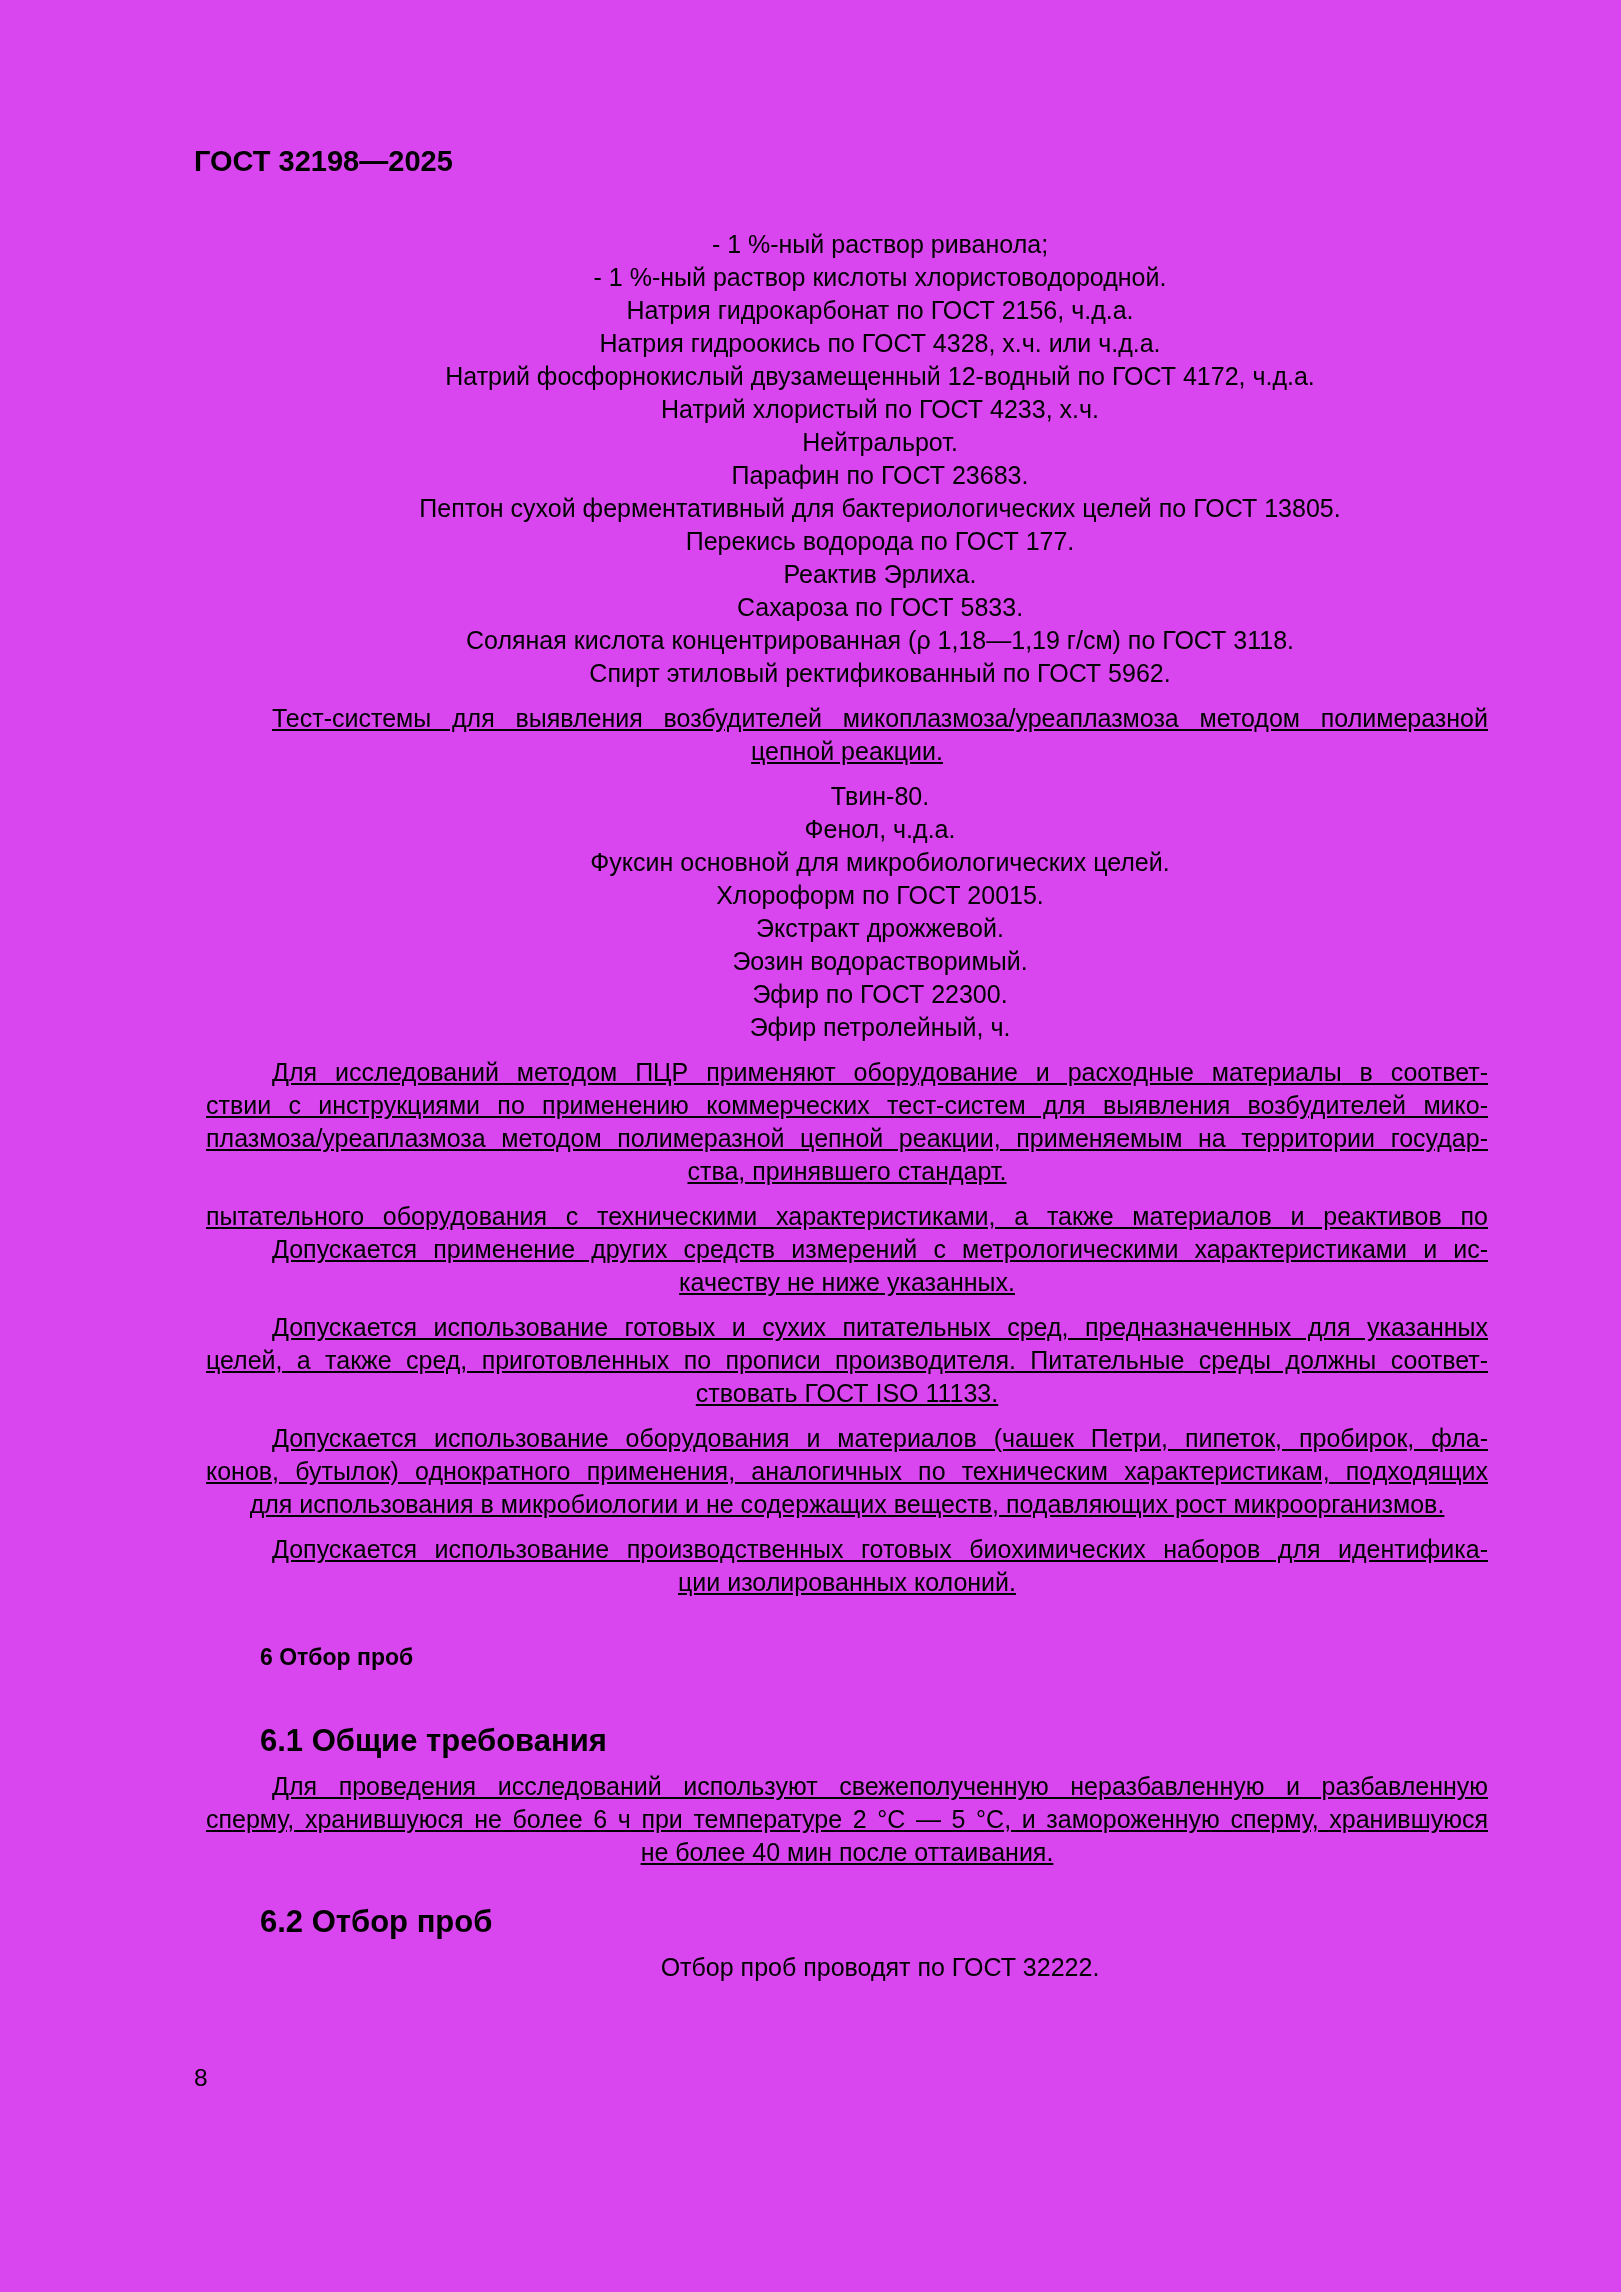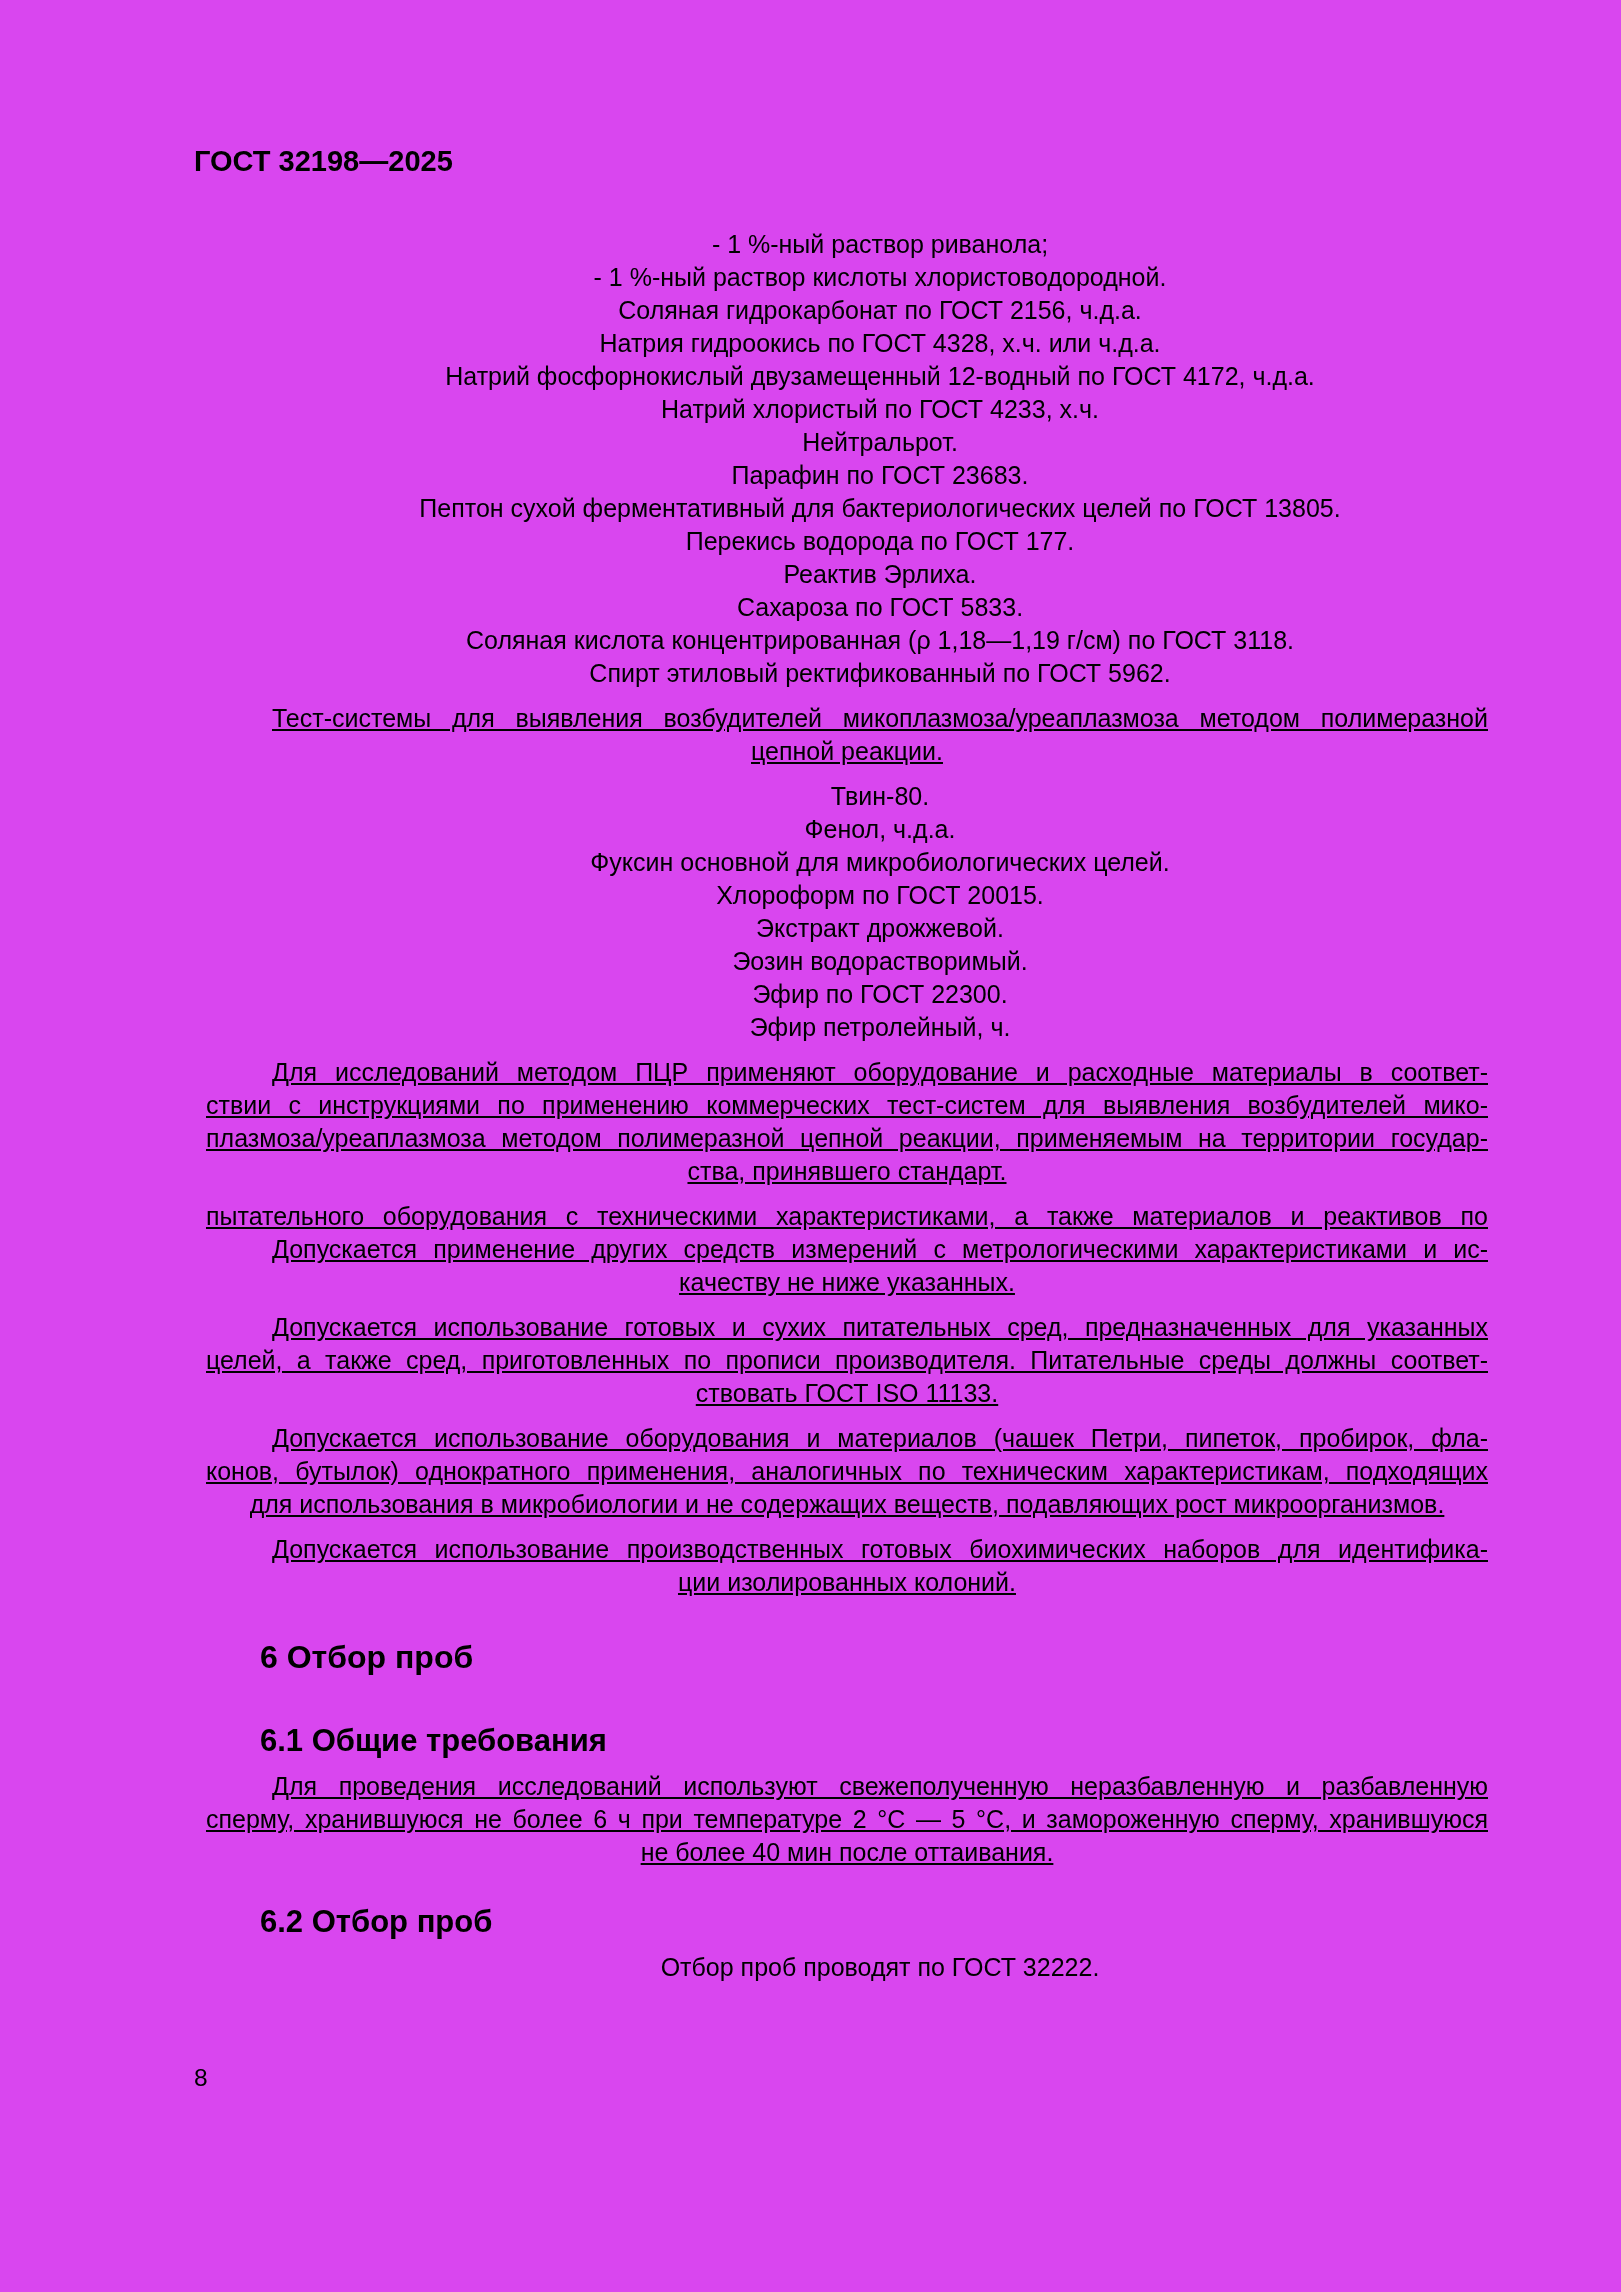--- a/index.html
+++ b/index.html
@@ -38,21 +38,21 @@
   }
   .indent {           
     text-indent: 66px;
   }
   .para { margin: 12px; text-decoration: underline; }
   .jline {            
     text-align: justify;
     text-align-last: justify;
   }
   .h1 {
-    font-size: 32px;
+    font-size: 23px;
     font-weight: bold;
     line-height: 41px;
     padding-left: 66px;
     margin-top: 38px;
     margin-bottom: 45px;
   }
   .h2 {
     font-size: 31px;
     font-weight: bold;
     line-height: 35px;
@@ -70,21 +70,21 @@
 </style>
 </head>
 <body>
 
 <div class="page">
   <div class="doc-header">ГОСТ 32198—2025</div>
 
   <main class="doc-body" id="doc-body">
       <div class="tline indent">- 1 %-ный раствор риванола;</div>
       <div class="tline indent">- 1 %-ный раствор кислоты хлористоводородной.</div>
-      <div class="tline indent">Соляная гидрокарбонат по ГОСТ 2156, ч.д.а.</div>
+      <div class="tline indent">Натрия гидрокарбонат по ГОСТ 2156, ч.д.а.</div>
       <div class="tline indent">Натрия гидроокись по ГОСТ 4328, х.ч. или ч.д.а.</div>
       <div class="tline indent">Натрий фосфорнокислый двузамещенный 12-водный по ГОСТ 4172, ч.д.а.</div>
       <div class="tline indent">Натрий хлористый по ГОСТ 4233, х.ч.</div>
       <div class="tline indent">Нейтральрот.</div>
       <div class="tline indent">Парафин по ГОСТ 23683.</div>
       <div class="tline indent">Пептон сухой ферментативный для бактериологических целей по ГОСТ 13805.</div>
       <div class="tline indent">Перекись водорода по ГОСТ 177.</div>
       <div class="tline indent">Реактив Эрлиха.</div>
       <div class="tline indent">Сахароза по ГОСТ 5833.</div>
       <div class="tline indent">Соляная кислота концентрированная (ρ 1,18—1,19 г/см) по ГОСТ 3118.</div>

